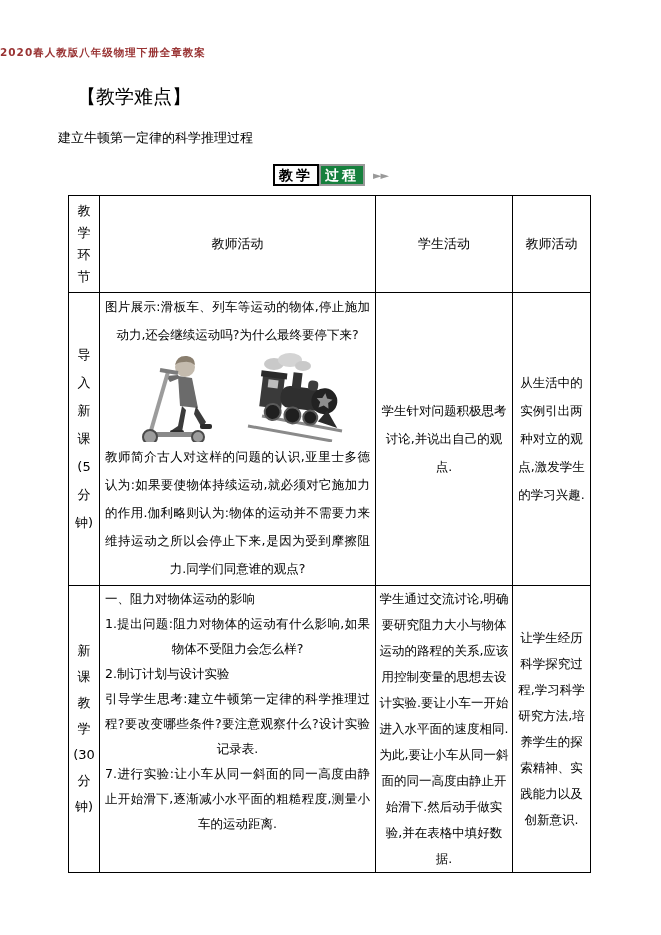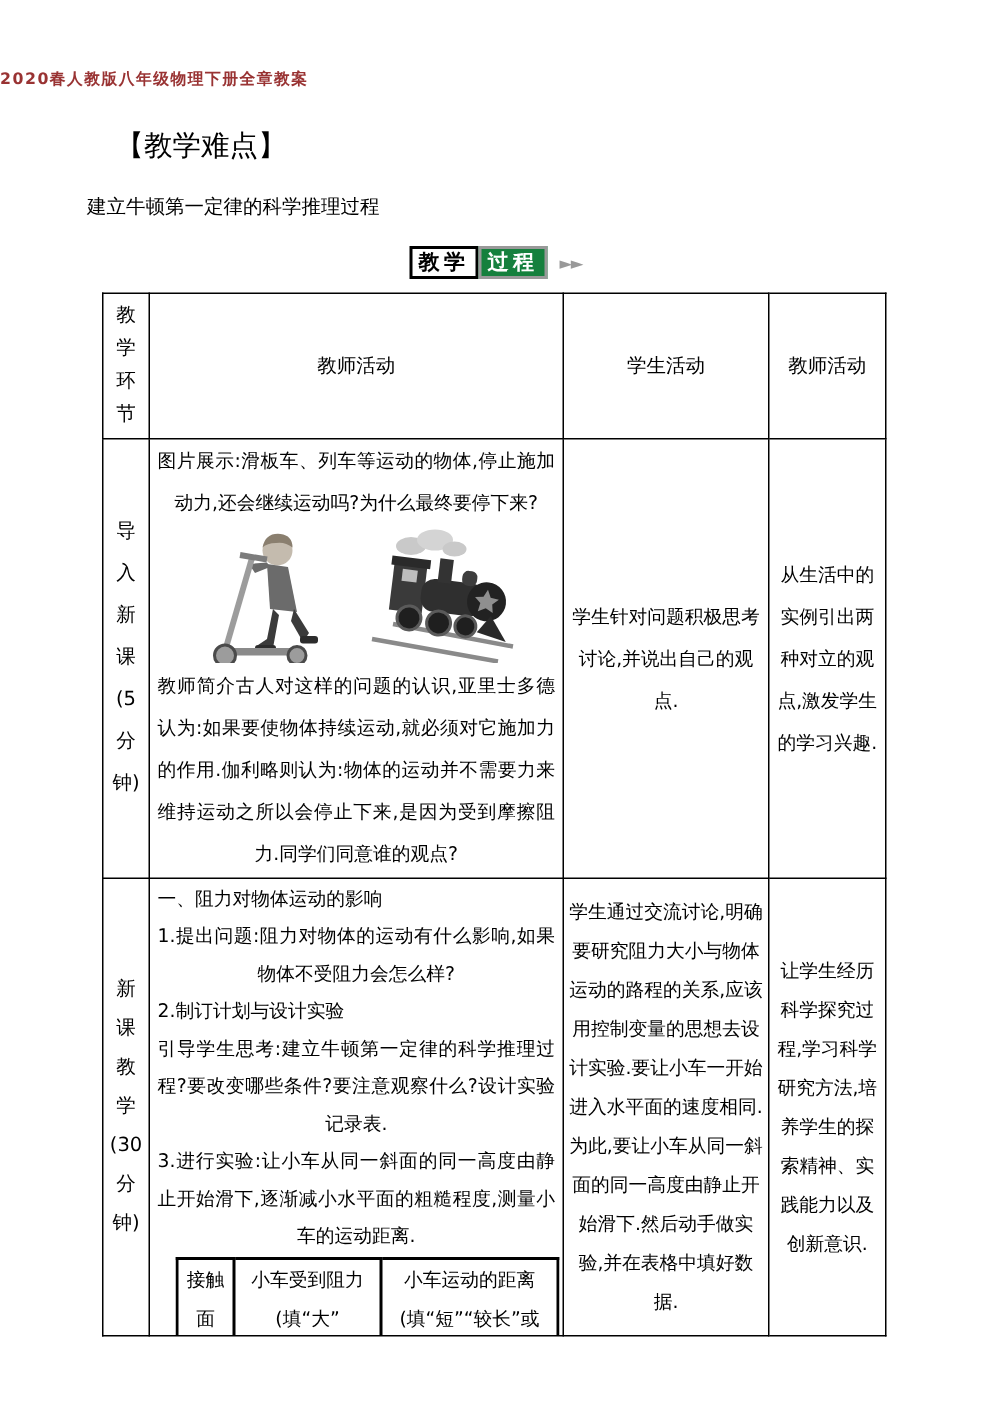--- a/index.html
+++ b/index.html
@@ -150,35 +150,19 @@
 教
 学
 (30
 分
 钟)</td>
     <td class="teacher">
       <p class="cline">一、阻力对物体运动的影响</p>
       <p class="para">1.提出问题:阻力对物体的运动有什么影响,如果物体不受阻力会怎么样?</p>
       <p class="cline">2.制订计划与设计实验</p>
       <p class="para">引导学生思考:建立牛顿第一定律的科学推理过程?要改变哪些条件?要注意观察什么?设计实验记录表.</p>
-      <p class="para">3.进行实验:让小车从同一斜面的同一高度由静止开始滑下,逐渐减小水平面的粗糙程度,测量小车的运动距离.</p>
-      <div class="subwrap">
-        <table class="sub">
-          <colgroup>
-                <col class="s1">
-                <col class="s2">
-                <col class="s3">
-              </colgroup>
-          <tbody>
-                <tr>
-            <td>接触面</td>
-            <td>小车受到阻力(填“大”</td>
-            <td>小车运动的距离(填“短”“较长”或</td>
-          </tr>
-        </tbody>
-            </table>
-      </div>
+      <p class="para">7.进行实验:让小车从同一斜面的同一高度由静止开始滑下,逐渐减小水平面的粗糙程度,测量小车的运动距离.</p>
     </td>
     <td class="student">学生通过交流讨论,明确要研究阻力大小与物体运动的路程的关系,应该用控制变量的思想去设计实验.要让小车一开始进入水平面的速度相同.为此,要让小车从同一斜面的同一高度由静止开始滑下.然后动手做实验,并在表格中填好数据.</td>
     <td class="intent">让学生经历科学探究过程,学习科学研究方法,培养学生的探索精神、实践能力以及创新意识.</td>
   </tr>
 </tbody>
   </table>
 
 </body></html>

